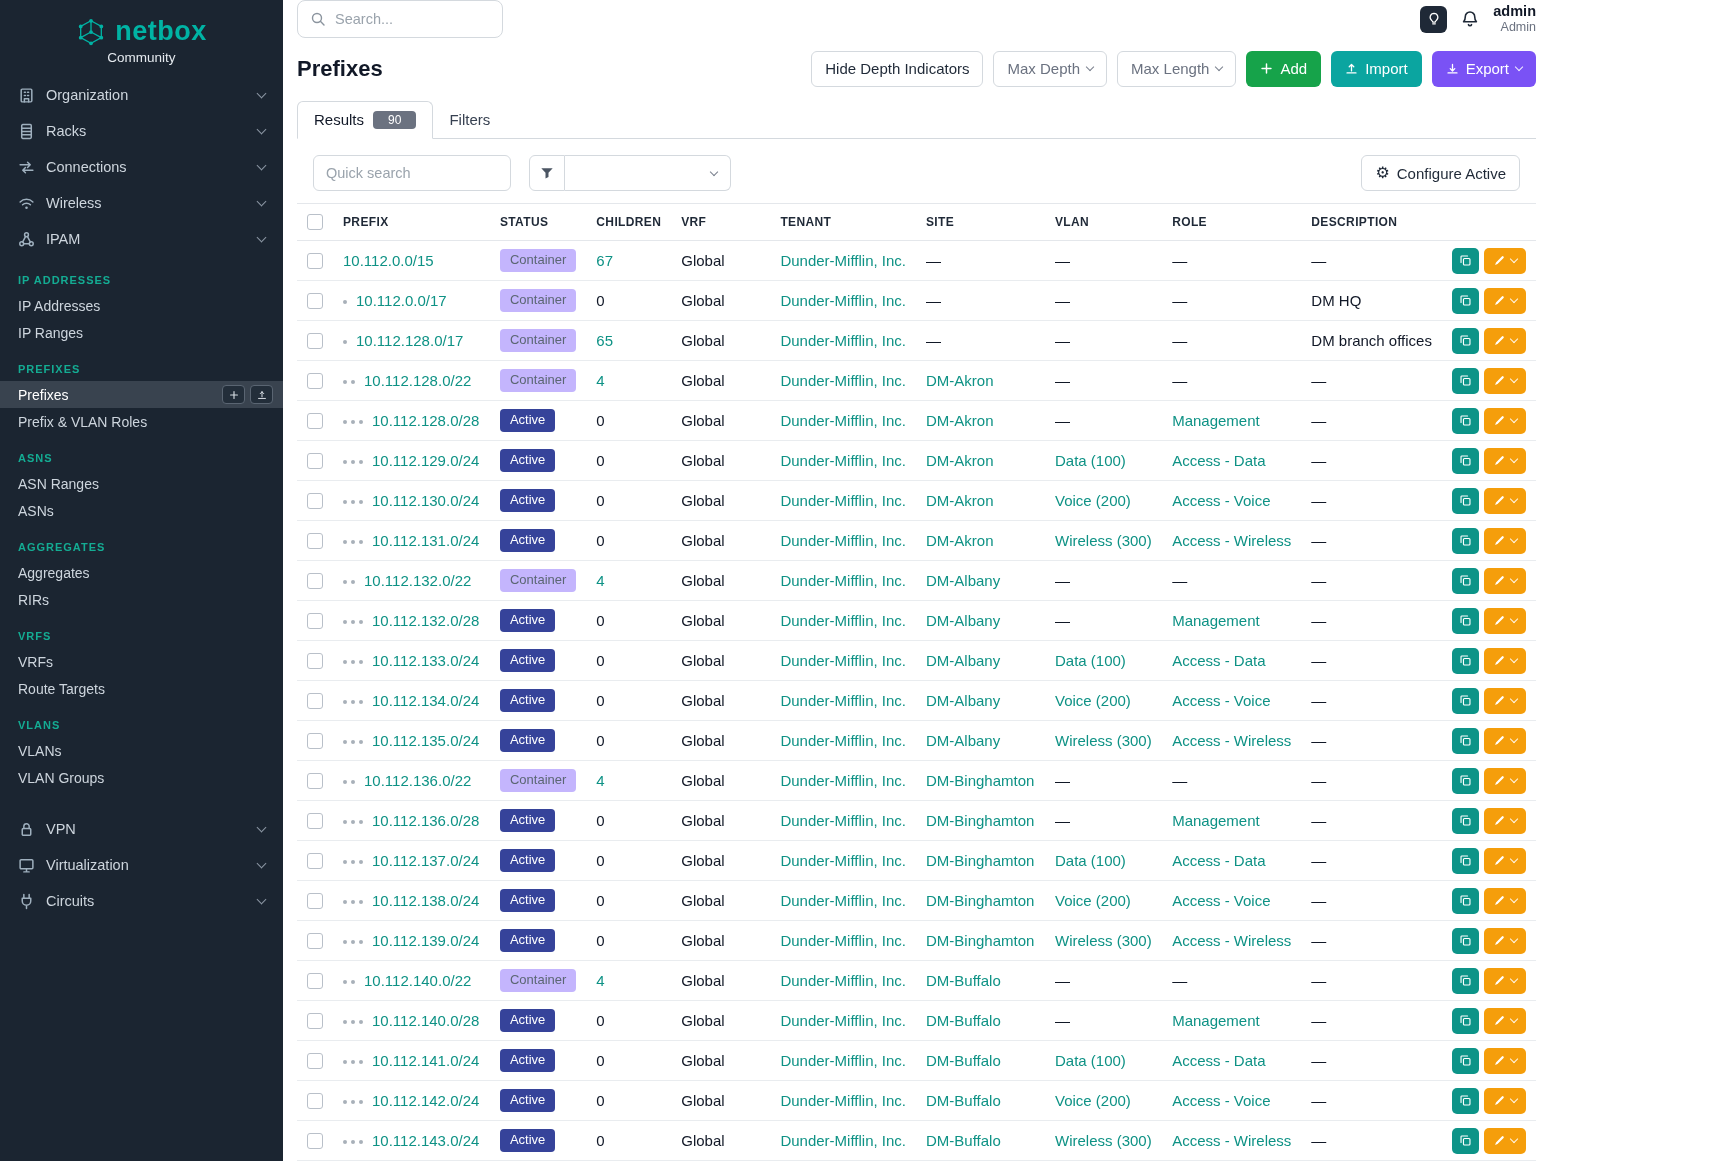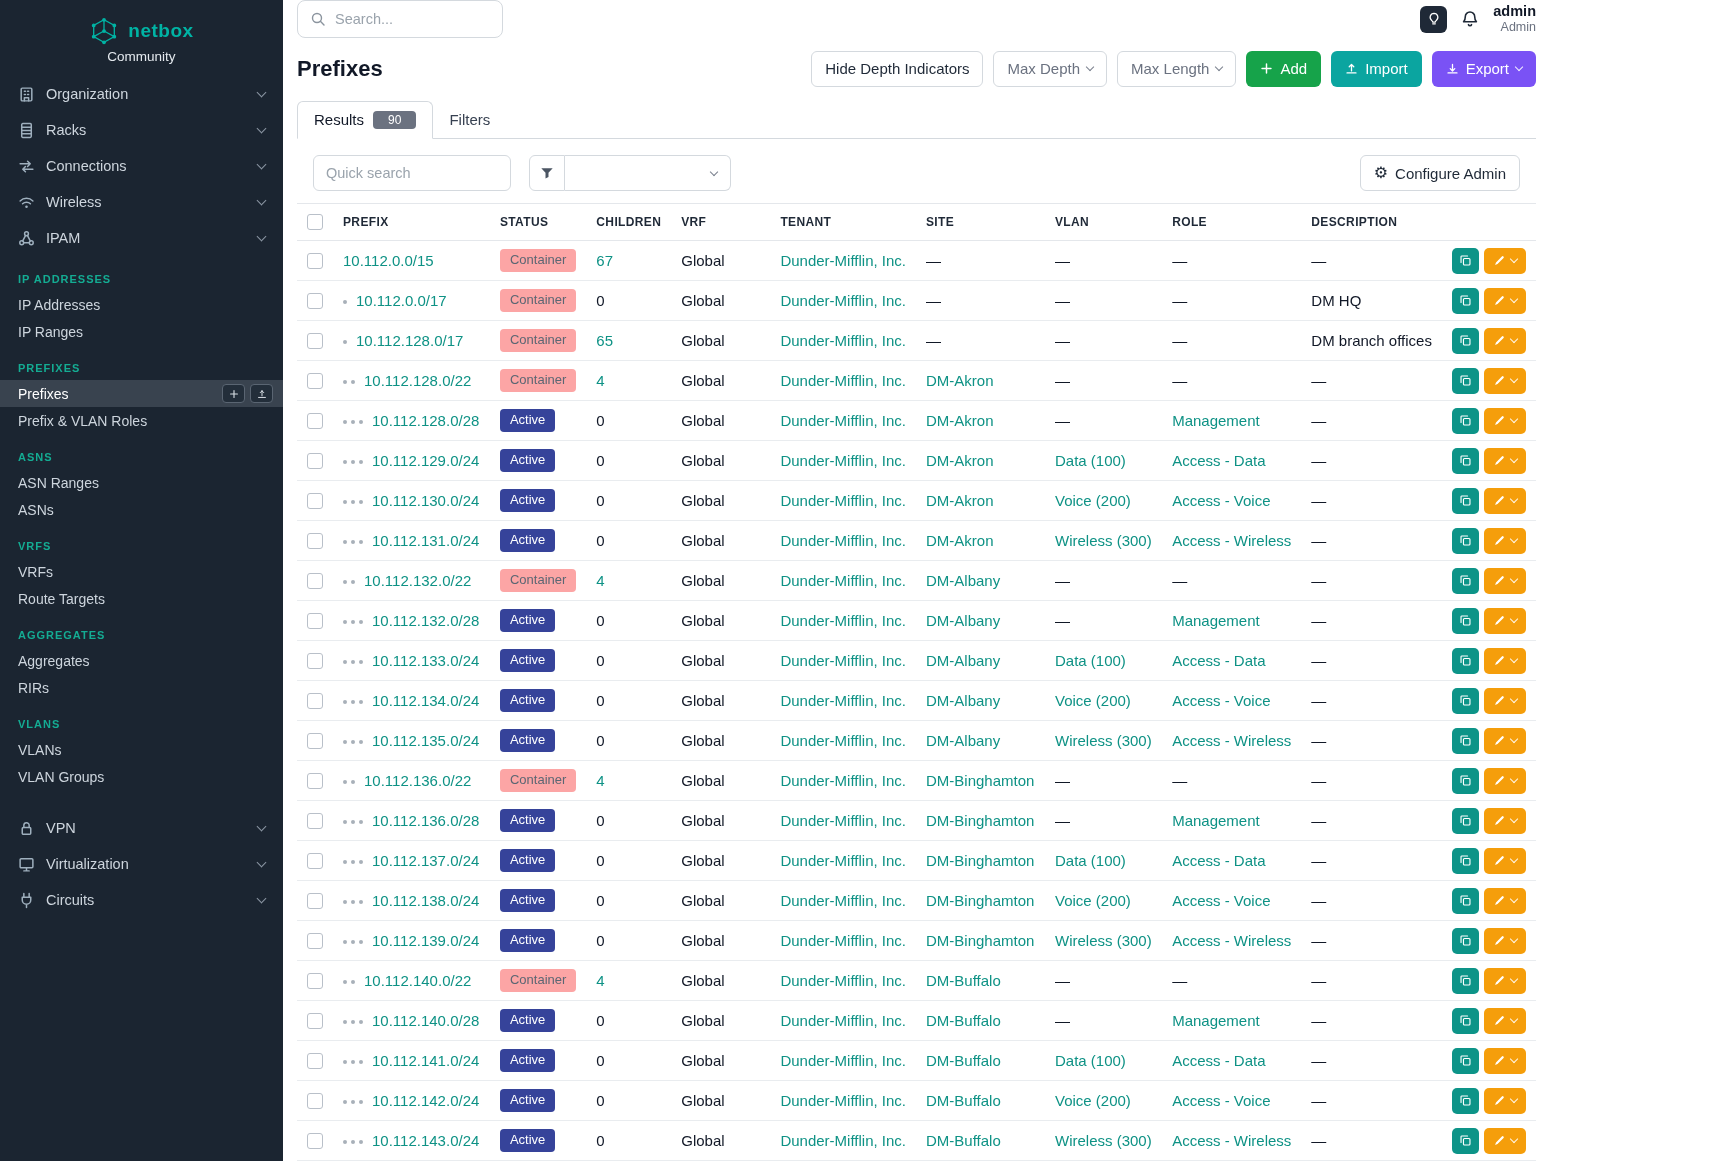--- a/index.html
+++ b/index.html
@@ -5,21 +5,21 @@
   *{box-sizing:border-box;margin:0;padding:0}
   html,body{width:1733px;height:1161px;overflow:hidden;background:#fff;
     font-family:"Liberation Sans",sans-serif;color:#111827}
   .app{display:flex;width:100%;height:100%}
 
   
   .sidebar{width:283px;flex:0 0 283px;height:100%;background:#1b2531;color:#ccd4dc;overflow:hidden}
   .brand{padding:16px 0 12px;text-align:center}
   .brand-row{display:flex;align-items:center;justify-content:center;gap:9px}
   .logo{width:30px;height:30px;display:inline-flex}
-  .brand-name{color:#00b3a4;font-size:19px;font-weight:bold;letter-spacing:.5px}
+  .brand-name{color:#00b3a4;font-size:27px;font-weight:bold;letter-spacing:.5px}
   .brand-sub{color:#e4e9ee;font-size:13.5px;margin-top:3px}
   .nav-item{display:flex;align-items:center;gap:11px;height:36px;padding:0 18px;font-size:14.5px;color:#cdd5dd;cursor:pointer}
   .nav-icon{width:17px;height:17px;color:#9fb0be;display:inline-flex}
   .nav-label{flex:1}
   .chev{width:7px;height:7px;border-right:1.6px solid #8b96a3;border-bottom:1.6px solid #8b96a3;
     transform:rotate(45deg);margin-top:-4px;flex:0 0 auto}
   .section-header{padding:17px 18px 6px;font-size:11px;font-weight:bold;letter-spacing:.09em;color:#14ac93}
   .section-item{display:flex;align-items:center;height:27px;padding:0 10px 0 18px;font-size:14px;color:#cdd5dd;cursor:pointer}
   .section-item.active{background:#39434f;color:#fff}
   .mini-actions{display:none;margin-left:auto;gap:5px;align-items:center}
@@ -81,21 +81,21 @@
     padding:10px 10px;border-top:1px solid #e4e7eb;border-bottom:1px solid #e4e7eb;white-space:nowrap}
   .prefix-table td{height:40px;padding:0 10px;font-size:15px;color:#111827;border-bottom:1px solid #e9ecef;
     white-space:nowrap;vertical-align:middle}
   th.col-check{width:34px}
   th.th-prefix{width:158px}th.th-status{width:92px}th.th-children{width:72px}th.th-vrf{width:158px}
   th.th-tenant{width:142px}th.th-site{width:130px}th.th-vlan{width:118px}th.th-role{width:133px}
   th.col-actions,td.col-actions{width:80px;text-align:right}
   a.link{color:#0e9285;text-decoration:none;cursor:pointer}
   .badge{display:inline-block;font-size:13px;padding:3px 10px;border-radius:4px;line-height:1.25}
   .badge-active{background:#36439a;color:#fff}
-  .badge-container{background:#fca5a5;color:#5b6673}
+  .badge-container{background:#c4b5fd;color:#5b6673}
   .depth-dots{display:inline-flex;gap:4px;margin-right:9px;vertical-align:middle}
   .dot{width:4px;height:4px;border-radius:50%;background:#a8b0b9}
   input[type=checkbox]{appearance:none;width:16px;height:16px;border:1px solid #b9c0c9;border-radius:3px;
     background:#fff;margin:0;cursor:pointer;display:block}
   .row-actions{display:flex;justify-content:flex-end;gap:5px}
   .btn-copy{width:27px;height:26px;border-radius:5px;background:#0d9488;border:none;color:#fff;
     display:flex;align-items:center;justify-content:center;cursor:pointer}
   .btn-edit{height:26px;border-radius:5px;background:#f59e0b;border:none;color:#fff;
     display:inline-flex;align-items:center;justify-content:center;gap:6px;padding:0 9px;cursor:pointer}
 
@@ -231,38 +231,38 @@
   <div class="section-item">
     <span class="section-item-label">ASN Ranges</span>
 
   </div>
           <div class="section-item">
     <span class="section-item-label">ASNs</span>
 
   </div>
         </div>
         <div class="nav-section">
+    <div class="section-header">AGGREGATES</div>
+  <div class="section-item">
+    <span class="section-item-label">Aggregates</span>
+
+  </div>
+          <div class="section-item">
+    <span class="section-item-label">RIRs</span>
+
+  </div>
+        </div>
+        <div class="nav-section">
     <div class="section-header">VRFS</div>
   <div class="section-item">
     <span class="section-item-label">VRFs</span>
 
   </div>
           <div class="section-item">
     <span class="section-item-label">Route Targets</span>
-
-  </div>
-        </div>
-        <div class="nav-section">
-    <div class="section-header">AGGREGATES</div>
-  <div class="section-item">
-    <span class="section-item-label">Aggregates</span>
-
-  </div>
-          <div class="section-item">
-    <span class="section-item-label">RIRs</span>
 
   </div>
         </div>
         <div class="nav-section">
     <div class="section-header">VLANS</div>
   <div class="section-item">
     <span class="section-item-label">VLANs</span>
 
   </div>
           <div class="section-item">
@@ -401,21 +401,21 @@
                   <path d="M1.5 2.5h13L9.7 7.8v4.8l-3.4 1.6V7.8L1.5 2.5z"></path>
                 </svg>
               </span>
           </button>
           <div class="filter-select">
             <span class="caret"></span>
           </div>
         </div>
         <button class="btn btn-outline configure-btn">
           <span class="gear js-icon">⚙</span>
-          <span>Configure Admin</span>
+          <span>Configure Active</span>
         </button>
       </div>
 
       <table class="prefix-table">
         <thead>
           <tr>
             <th class="col-check">
                 <input type="checkbox" style="">
               </th>
             <th class="th-prefix">PREFIX</th>

